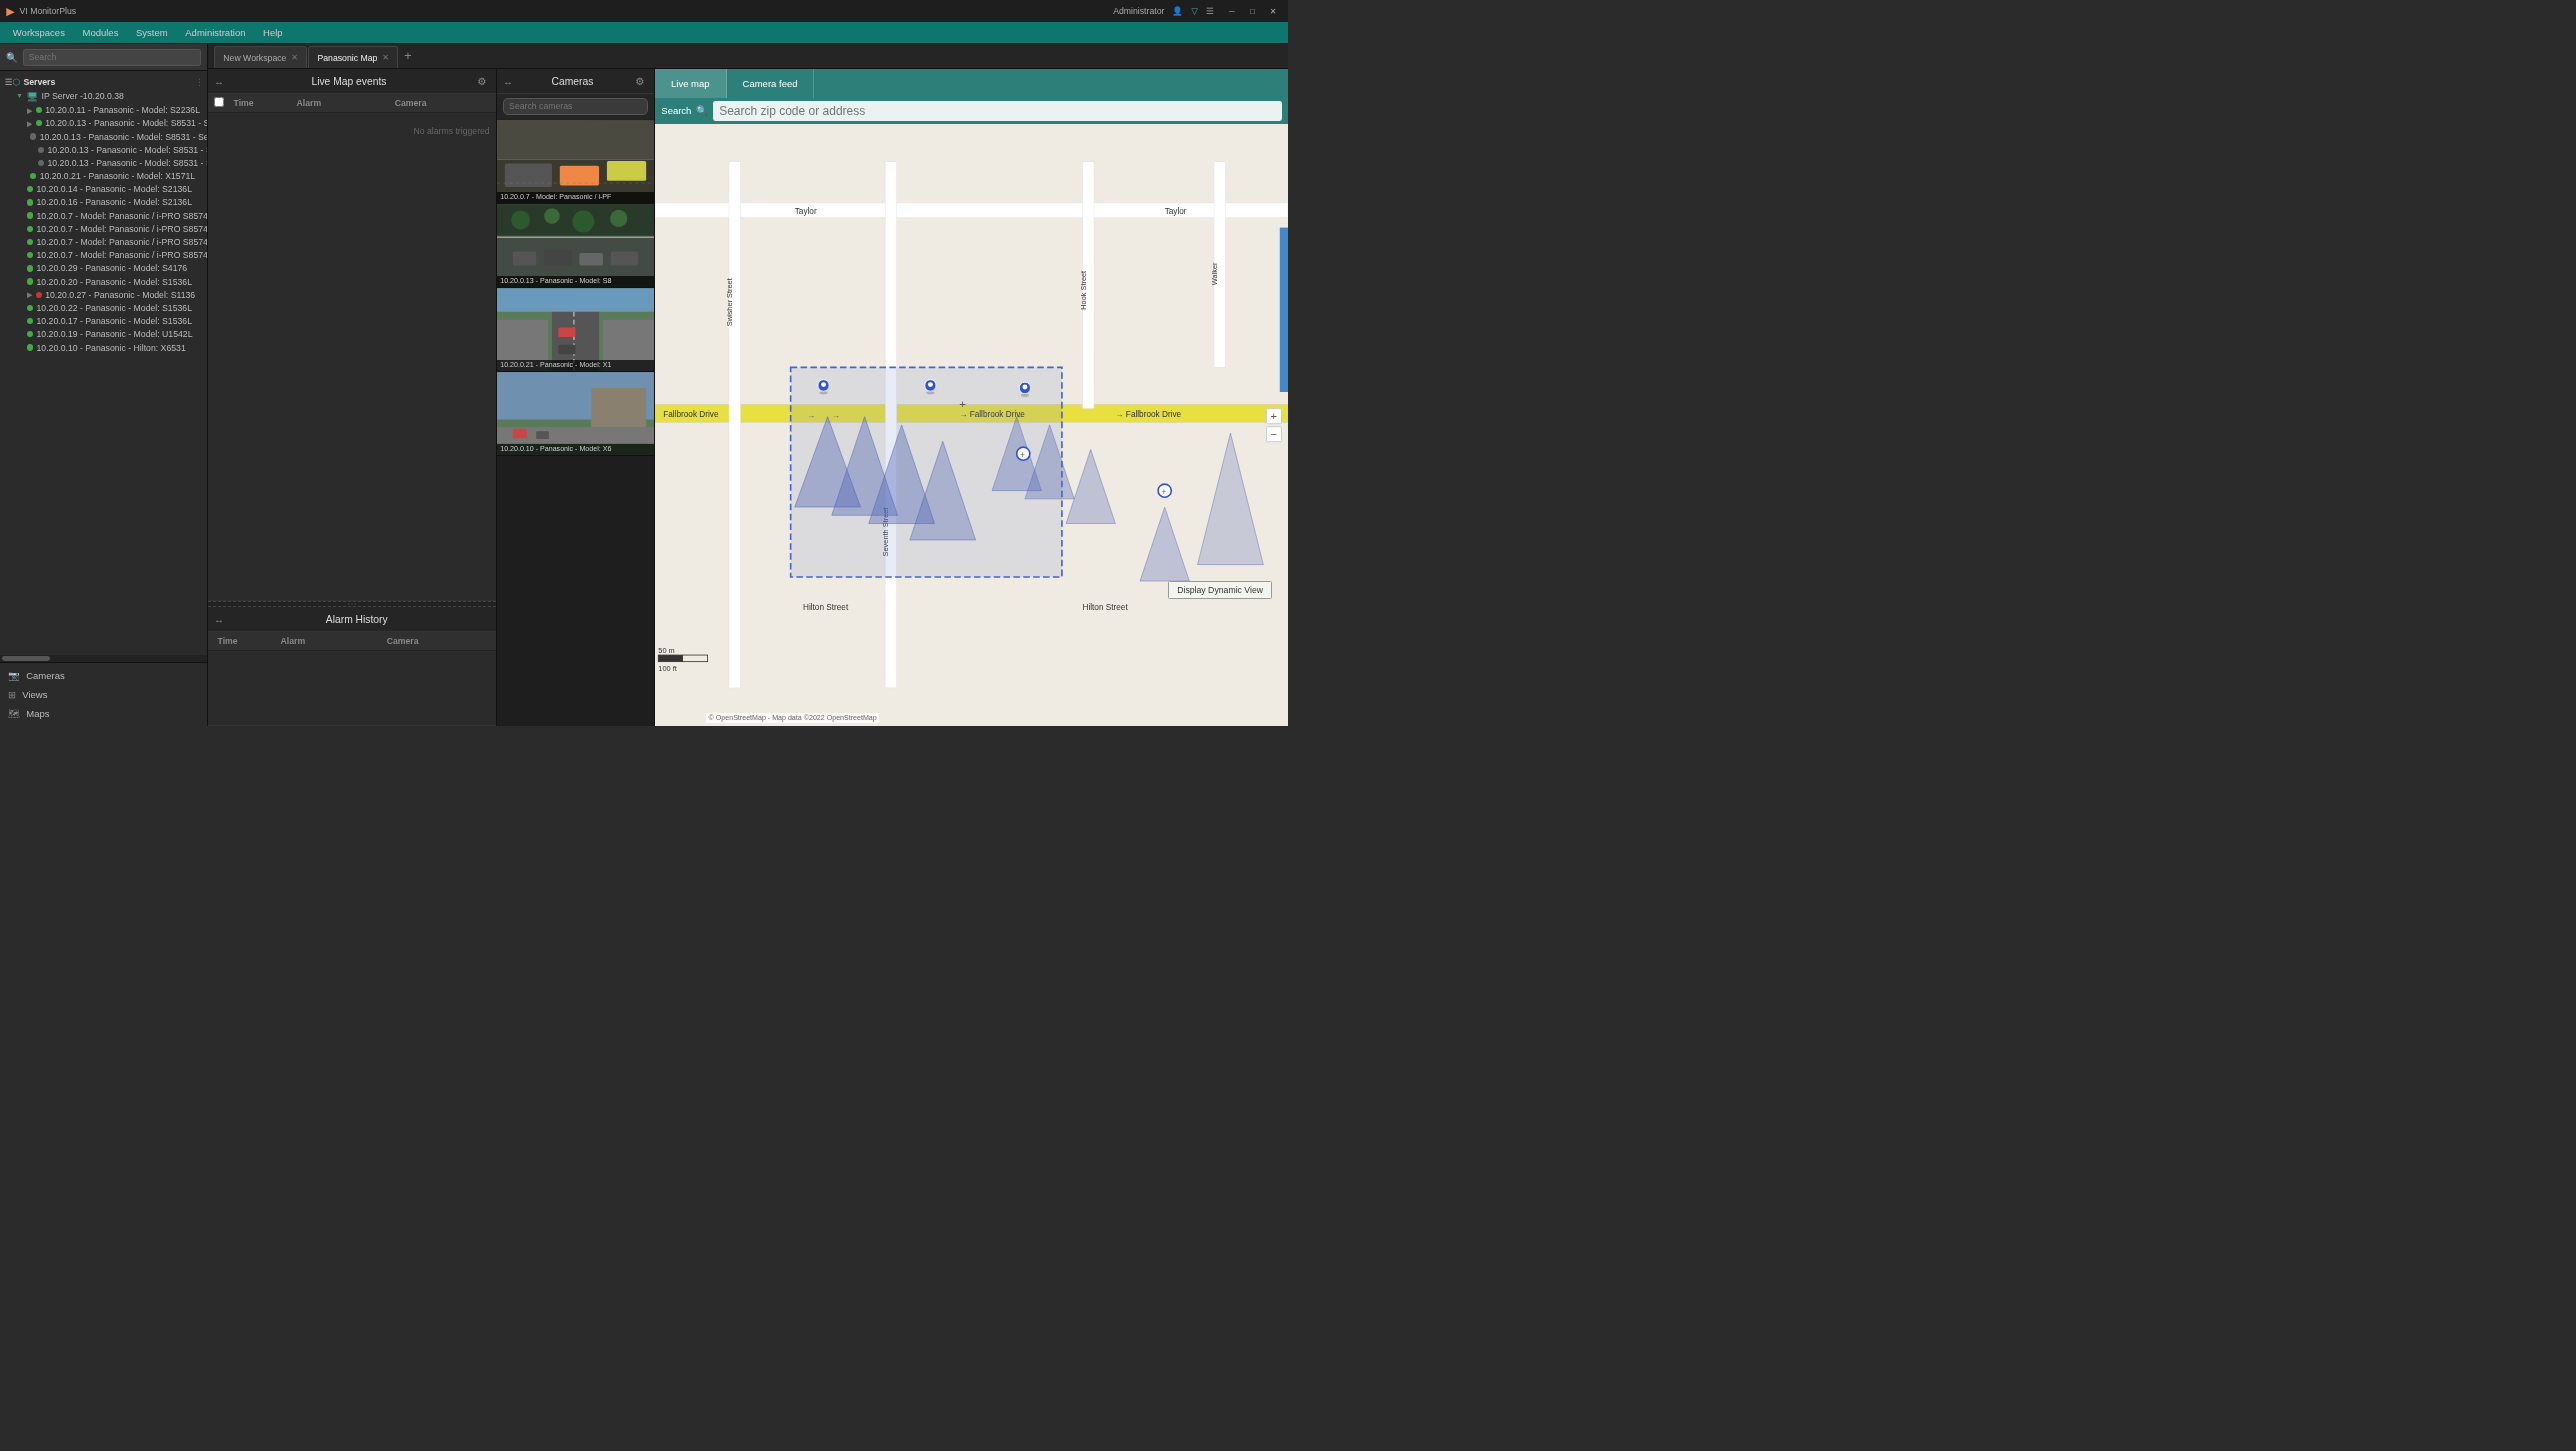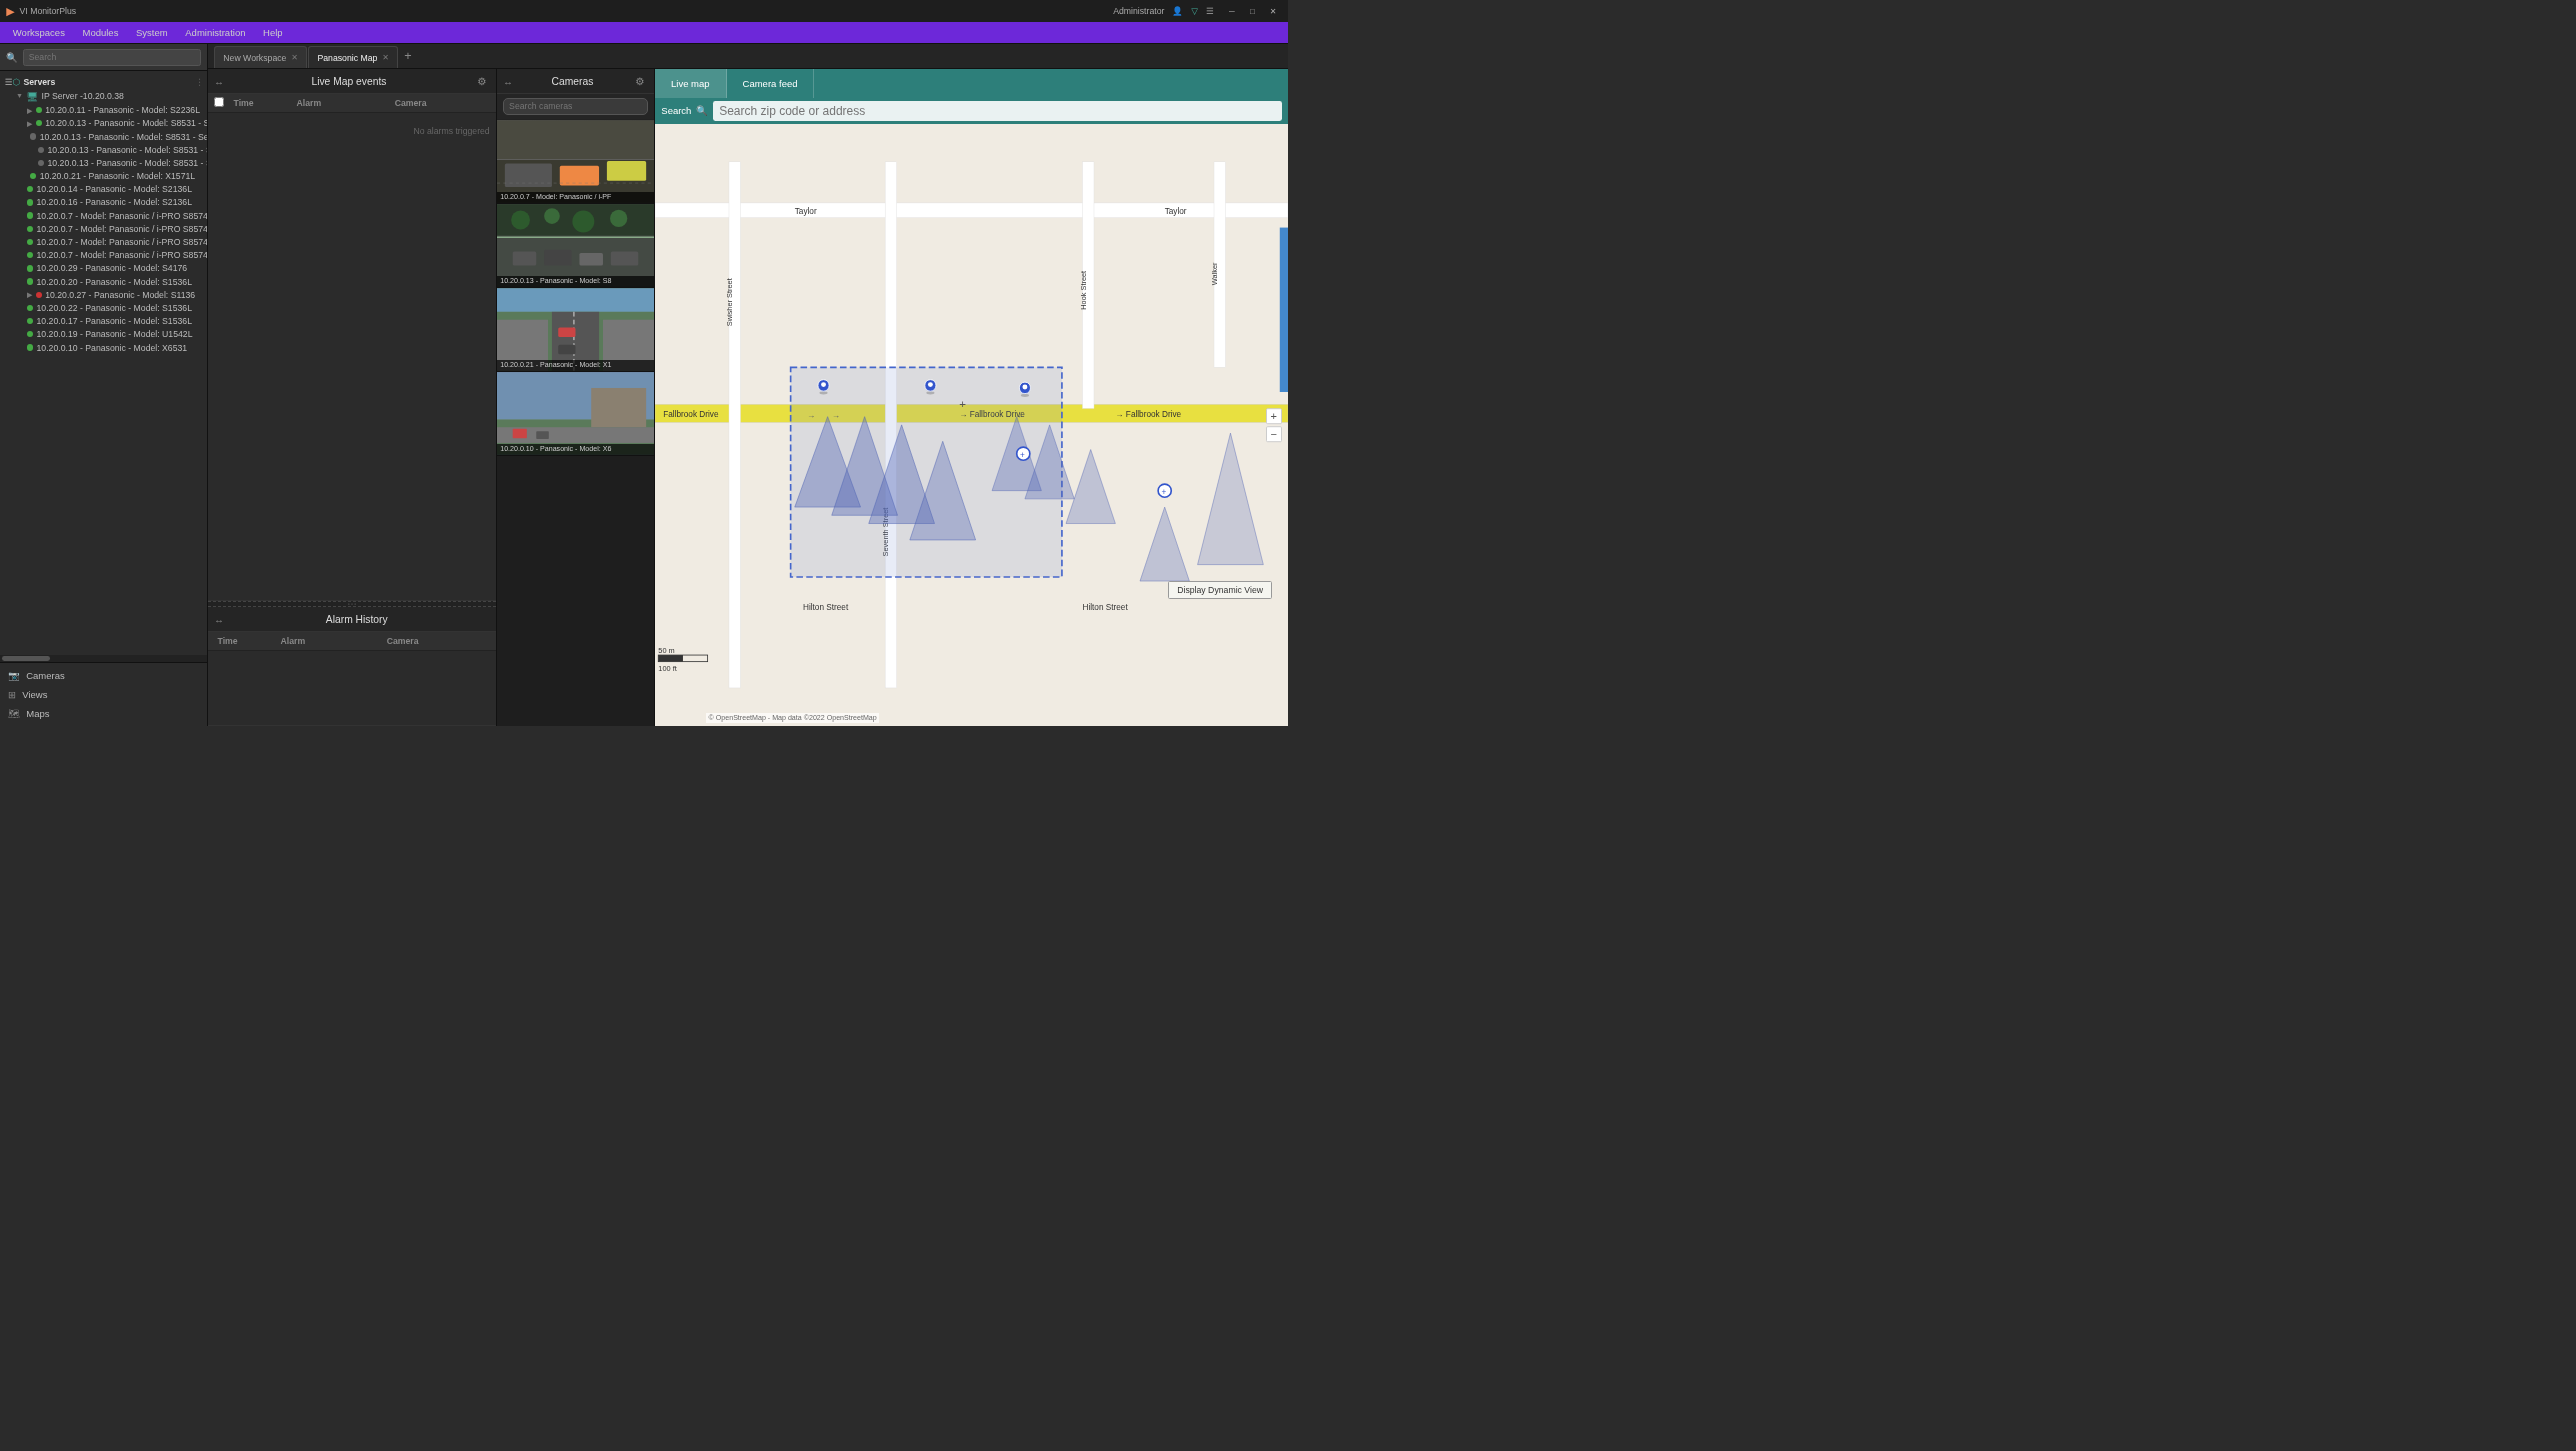--- a/index.html
+++ b/index.html
@@ -29,21 +29,21 @@
     #titlebar .right { display: flex; align-items: center; gap: 3.2px; }
     #titlebar .win-btn {
       width: 17.4px; height: 16px;
       display: flex; align-items: center; justify-content: center;
       cursor: pointer; font-size: 8px; color: #aaa;
     }
 
     
     #menubar {
       height: 22px;
-      background: #6d28d9;
+      background: #0f766e;
       display: flex;
       align-items: center;
       padding: 0 4.8px;
       gap: 1.6px;
       border-bottom: 0.8px solid #111;
     }
     #menubar .menu-item {
       padding: 2.4px 8px;
       cursor: pointer;
       border-radius: 2.4px;
@@ -572,21 +572,21 @@
       <div class="tree-item indented-2">
         <span class="status-dot status-green"></span>
         <span>10.20.0.17 - Panasonic - Model: S1536L</span>
       </div>
       <div class="tree-item indented-2">
         <span class="status-dot status-green"></span>
         <span>10.20.0.19 - Panasonic - Model: U1542L</span>
       </div>
       <div class="tree-item indented-2">
         <span class="status-dot status-green"></span>
-        <span>10.20.0.10 - Panasonic - Model: X6531</span>
+        <span>10.20.0.10 - Panasonic - Hilton: X6531</span>
       </div>
     </div>
 
     <div id="sidebar-hscroll">
       <div id="sidebar-hscroll-thumb"></div>
     </div>
 
     <div id="sidebar-bottom">
       <div class="sidebar-nav-item">
         <span class="nav-icon">📷</span>

